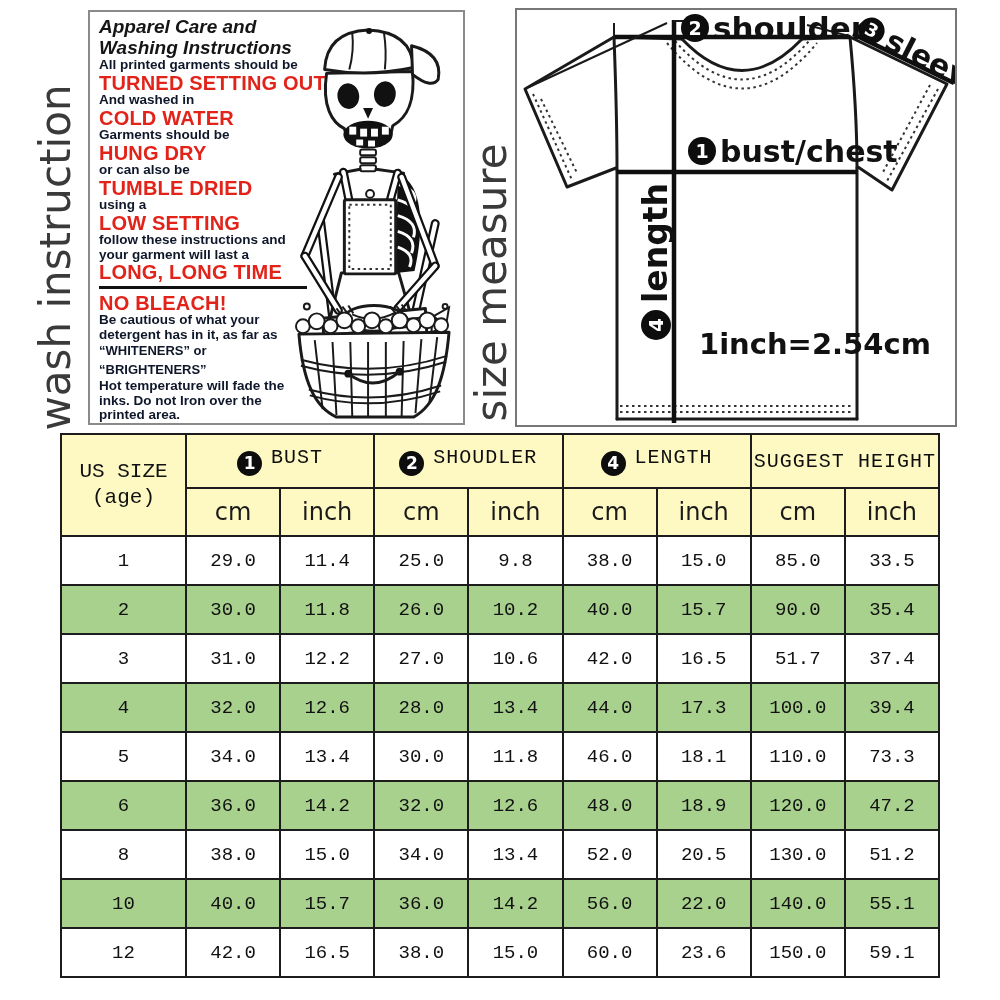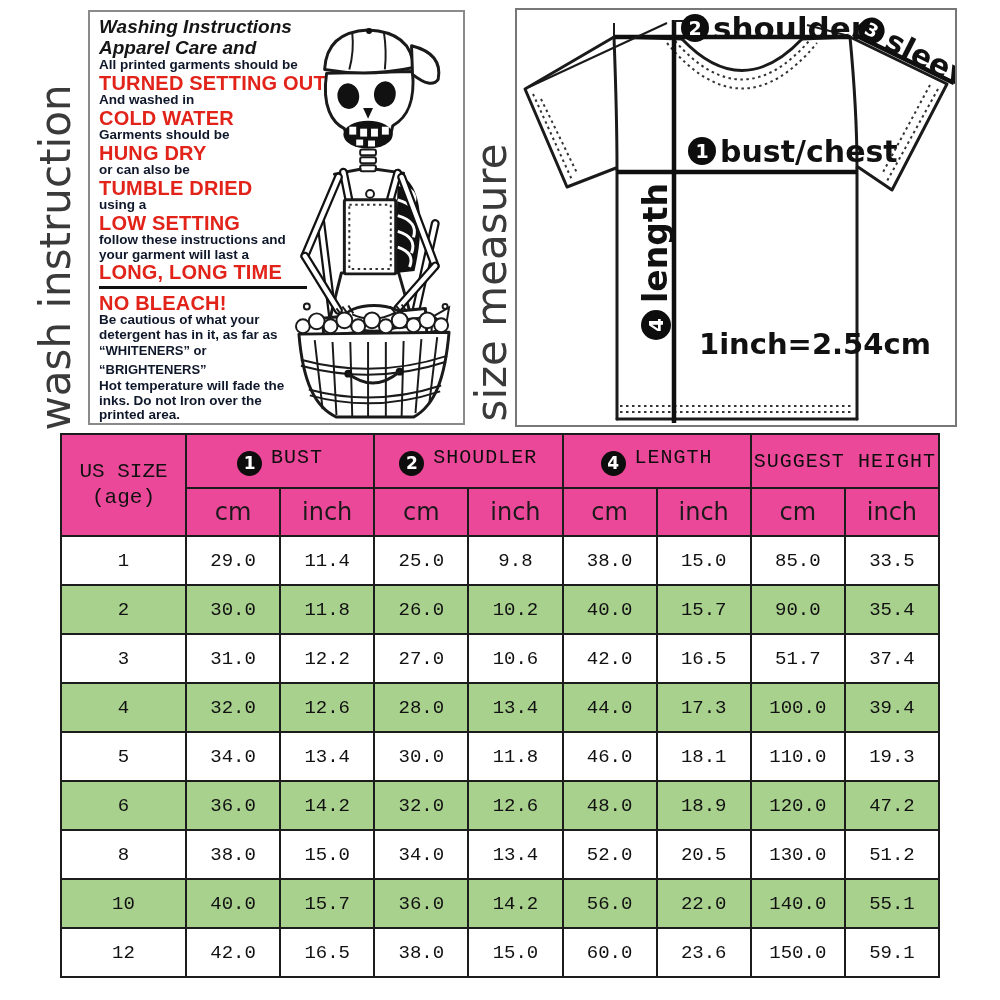--- a/index.html
+++ b/index.html
@@ -39,21 +39,21 @@
   svg .numtxt  { font-family:"DejaVu Sans", sans-serif; font-weight:bold; fill:#fff;
                  text-anchor:middle; }
   svg .bone-out { stroke:#111; stroke-width:9; stroke-linecap:round; fill:none; }
   svg .bone-in  { stroke:#fff; stroke-width:4.5; stroke-linecap:round; fill:none; }
 
   
   table.size-table { border-collapse:collapse; table-layout:fixed; width:880px;
                      margin:0 0 0 60px; }
   .size-table th, .size-table td { border:2px solid #1c1c1c; text-align:center;
                                    vertical-align:middle; padding:0; }
-  .size-table th { background:#ec4899; font-weight:normal; }
+  .size-table th { background:#fef9c3; font-weight:normal; }
   tr.group-row th { height:52px; }
   tr.unit-row  th { height:46px; font-family:"DejaVu Sans", sans-serif; font-size:24px; color:#1a1a1a;margin-left:44px; }
   .size-table tbody td { height:47px; font-family:"Liberation Mono","DejaVu Sans Mono",monospace;
                          font-size:19px; color:#111; }
   .size-table tbody tr.green td { background:#a9d18e; }
   .size-head div { font-family:"Liberation Mono","DejaVu Sans Mono",monospace;
                    font-size:21px; color:#111; line-height:26px; }
   .glabel { font-family:"Liberation Mono","DejaVu Sans Mono",monospace; font-size:20px;
             color:#0e0e0e; letter-spacing:1px; }
   .cnum { display:inline-block; width:25px; height:25px; border-radius:50%; background:#0d0d0d;
@@ -64,22 +64,22 @@
 <body>
 
 <div class="page">
 
   <div class="top">
 
     <div class="v-label wash">wash instruction</div>
 
     <div class="wash-panel">
       <div class="wash-text">
+        <div class="w-title">Apparel Care and</div>
         <div class="w-title">Washing Instructions</div>
-        <div class="w-title">Apparel Care and</div>
         <div class="w-black">All printed garments should be</div>
         <div class="w-red">TURNED SETTING OUT</div>
         <div class="w-black">And washed in</div>
         <div class="w-red">COLD WATER</div>
         <div class="w-black">Garments should be</div>
         <div class="w-red">HUNG DRY</div>
         <div class="w-black">or can also be</div>
         <div class="w-red">TUMBLE DRIED</div>
         <div class="w-black">using a</div>
         <div class="w-red">LOW SETTING</div>
@@ -349,21 +349,21 @@
       </tr>
       <tr>
         <td>5</td>
         <td>34.0</td>
           <td>13.4</td>
         <td>30.0</td>
           <td>11.8</td>
         <td>46.0</td>
           <td>18.1</td>
         <td>110.0</td>
-          <td>19.3</td>
+          <td>73.3</td>
       </tr>
       <tr class="green">
         <td>6</td>
         <td>36.0</td>
           <td>14.2</td>
         <td>32.0</td>
           <td>12.6</td>
         <td>48.0</td>
           <td>18.9</td>
         <td>120.0</td>

